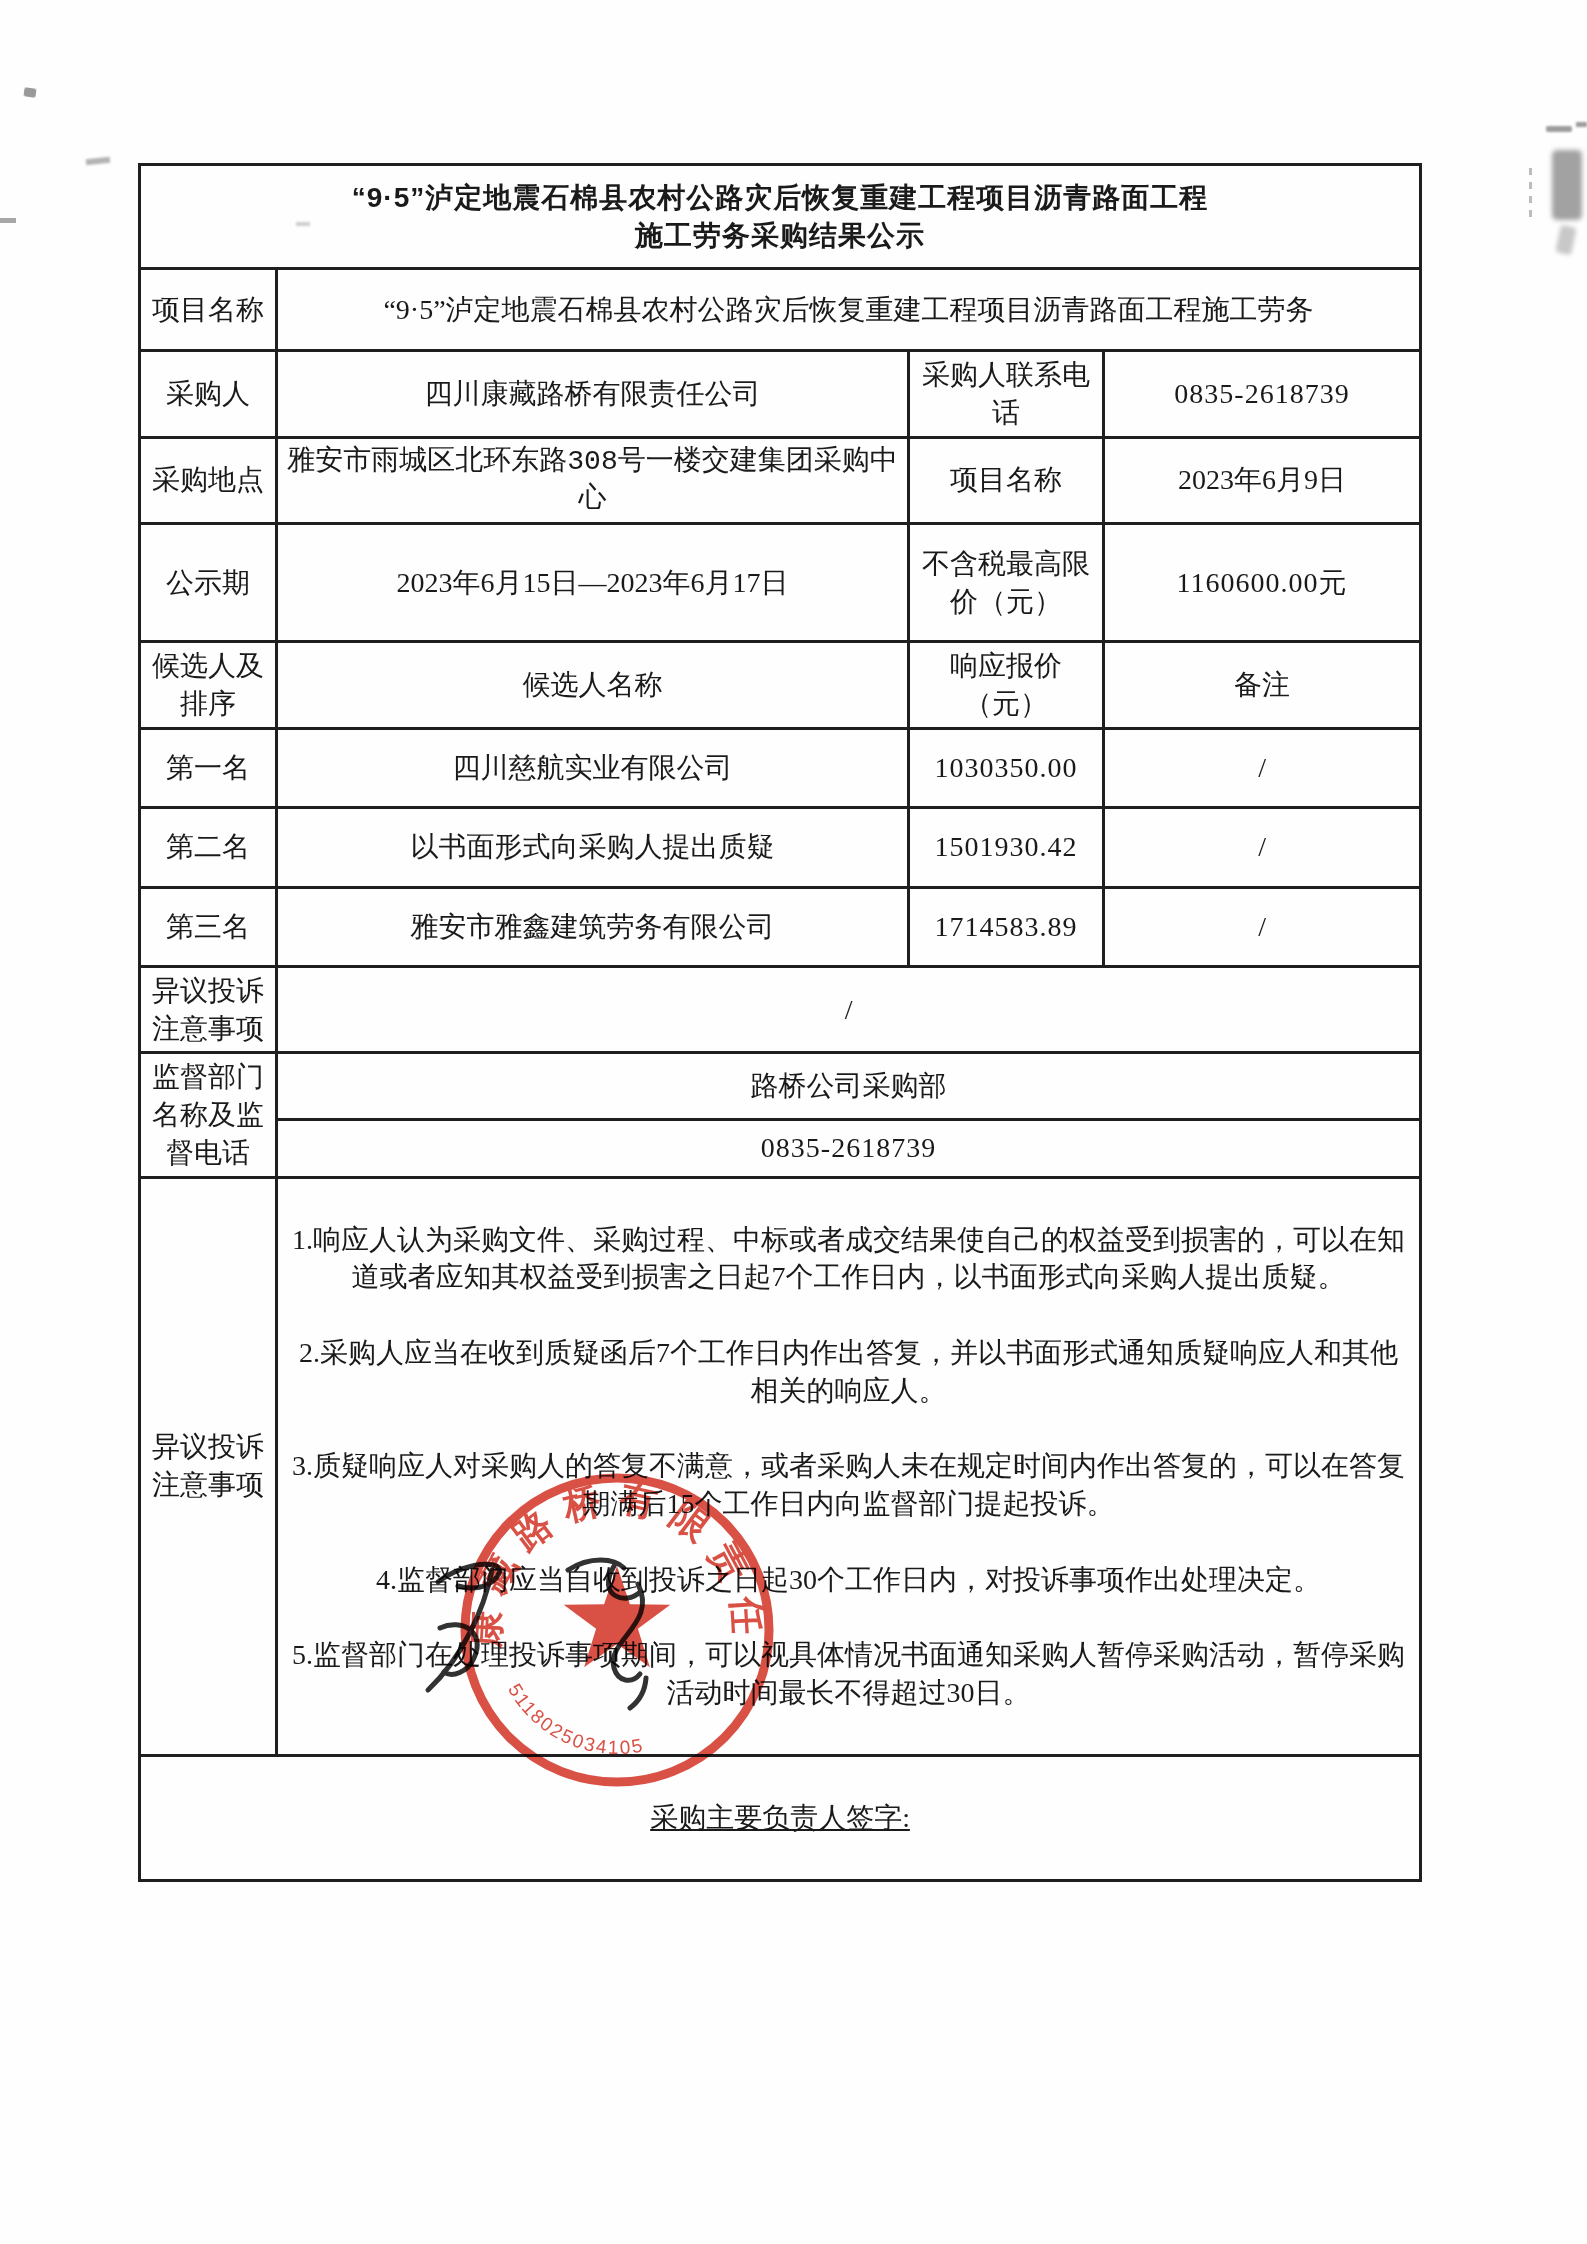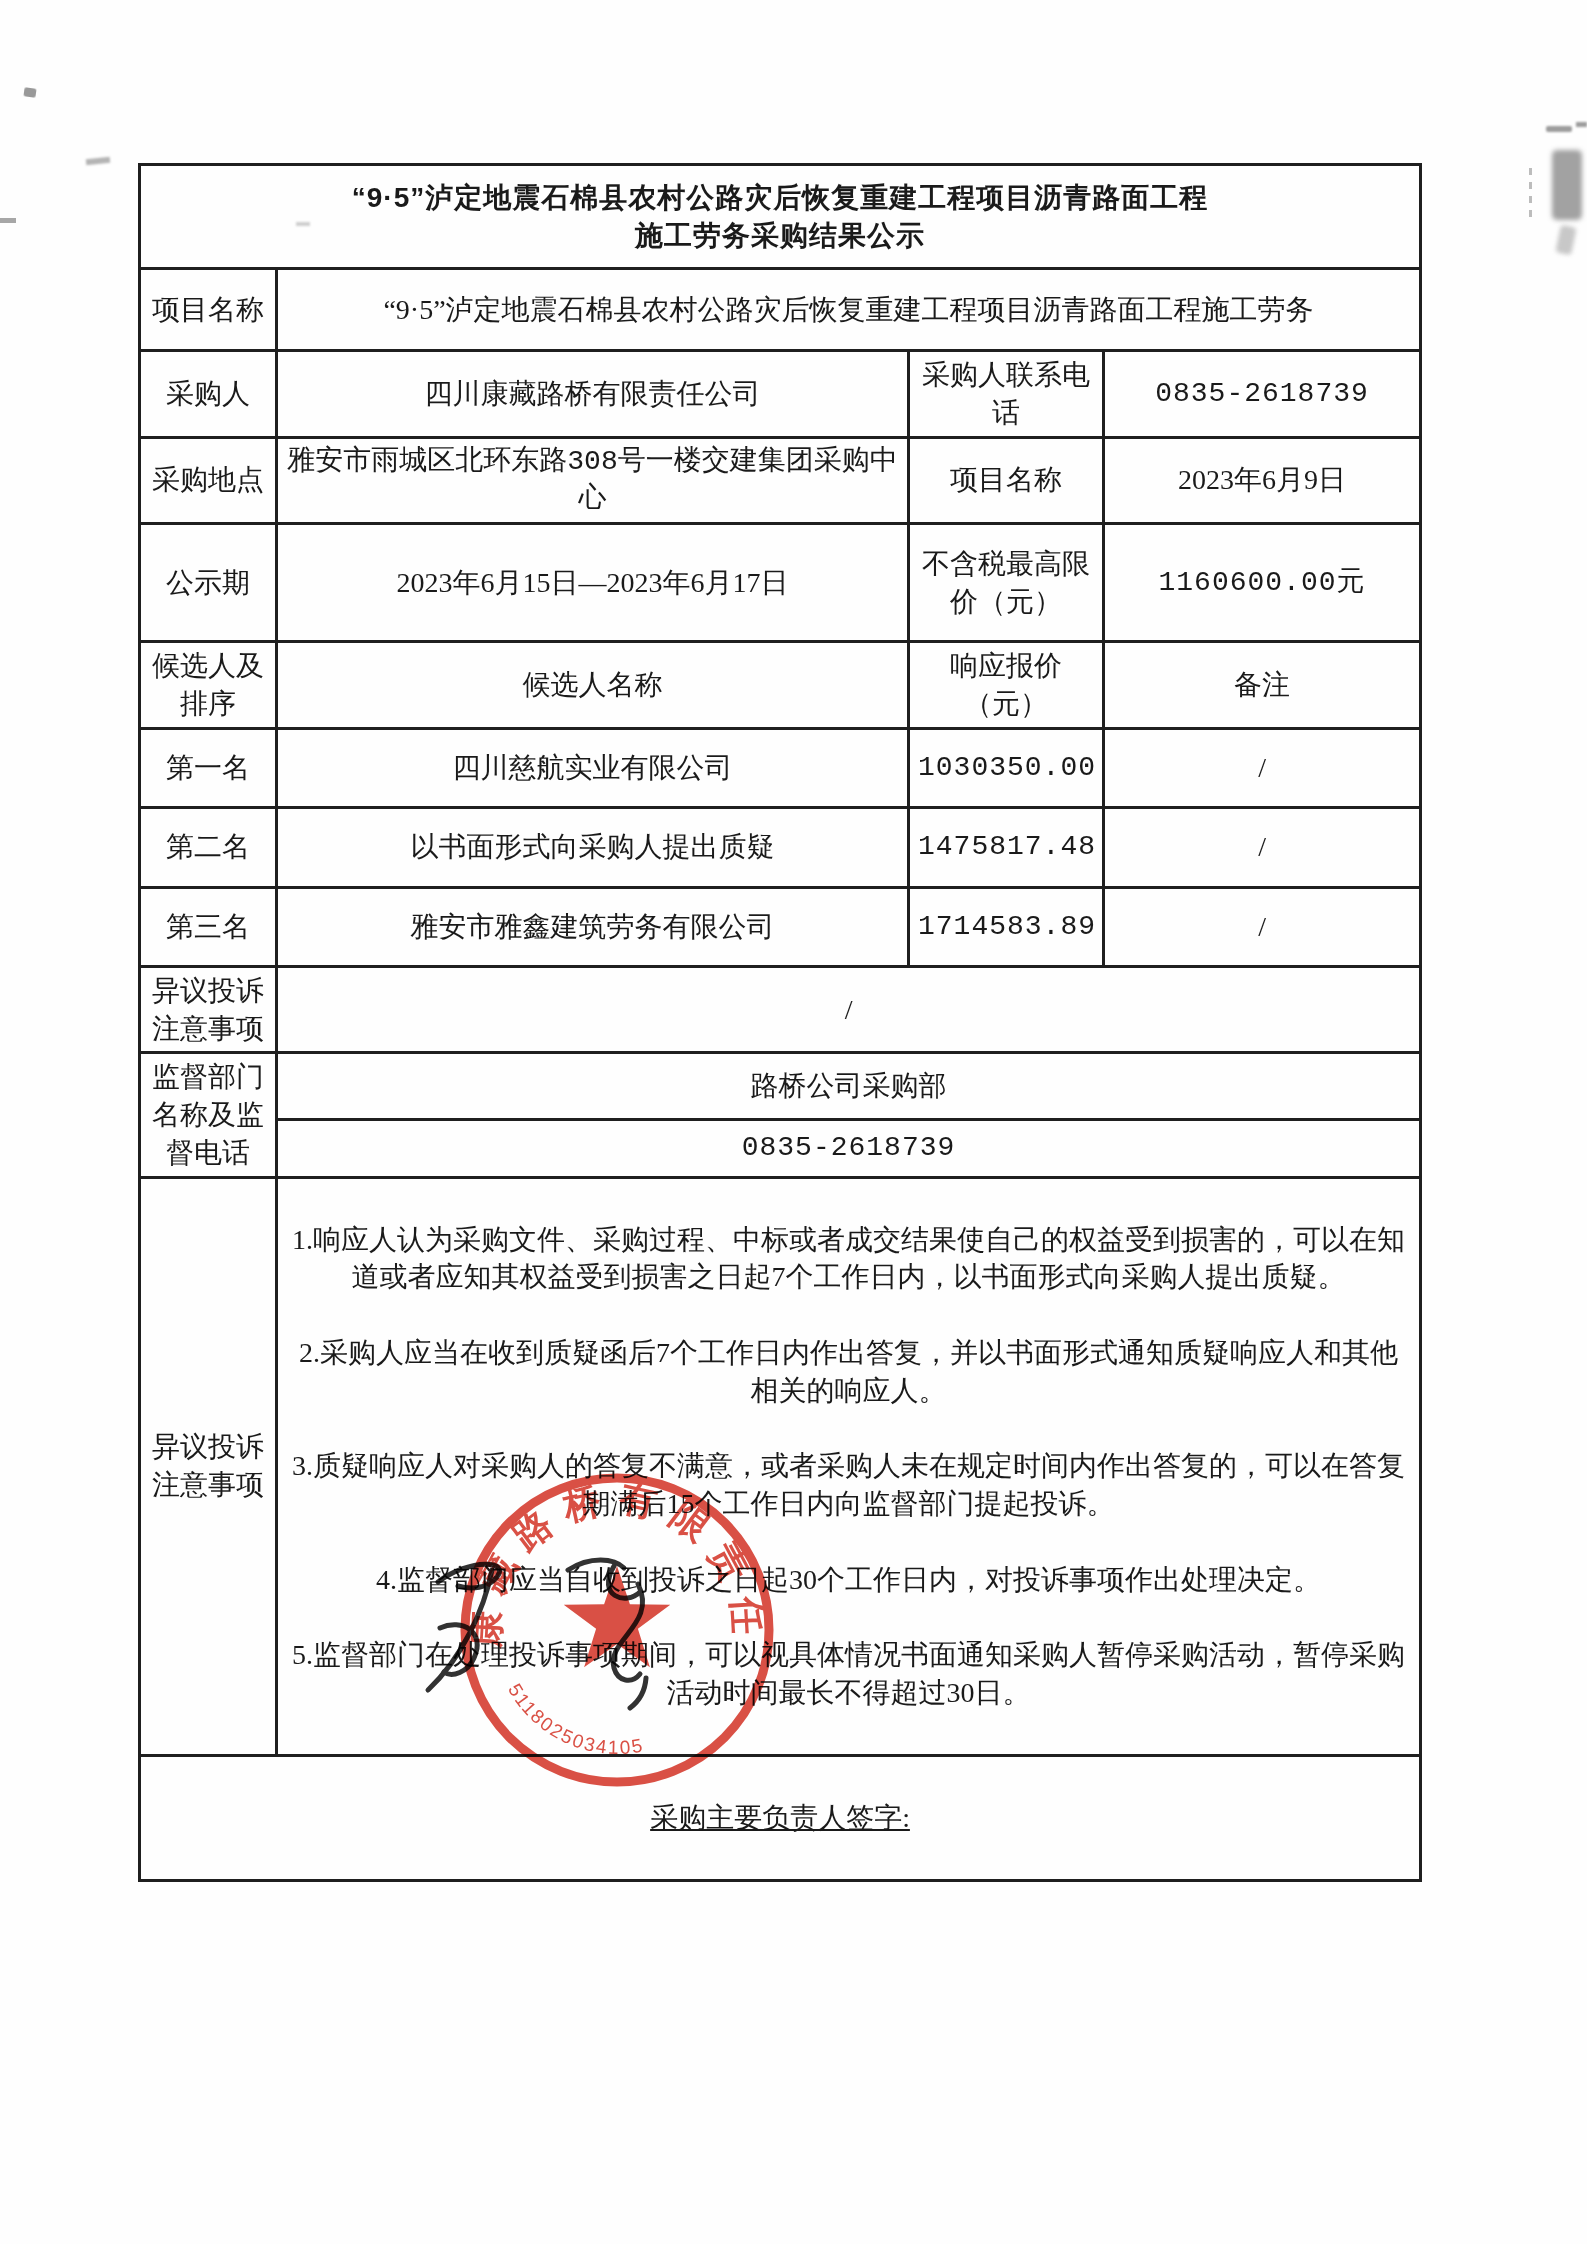--- a/index.html
+++ b/index.html
@@ -11,21 +11,21 @@
   table.doc{position:absolute;left:138px;top:163px;width:1281px;
             border-collapse:collapse;table-layout:fixed;padding-left:48px;}
   table.doc td{border:3px solid #1f1f1f;white-space:pre-line;
                font-size:28px;line-height:1.35;padding:4px 8px;
                text-align:center;vertical-align:middle;overflow:hidden;}
   td.title-cell{font-family:"Liberation Sans","DejaVu Sans",sans-serif;
                 font-weight:700;font-size:38px;line-height:1.32;
                 letter-spacing:1px;padding:6px 10px;}
   td.label{padding:4px 5px;}
   td.left{text-align:left;font-family:Liberation Mono, monospace;}
-  td.num{font-family:Liberation Mono, monospace;letter-spacing:1px;}
+  td.num{font-family:Liberation Serif, serif;letter-spacing:1px;}
   td.objection-text{text-align:left;vertical-align:top;padding:42px 14px 8px 12px;
                     line-height:38px;margin-left:44px;}
   td.signature-cell{text-align:left;padding-left:12px;font-size:29px;text-decoration:underline;}
 
   
   .stamp{position:absolute;left:447px;top:1460px;width:340px;height:340px;
          mix-blend-mode:multiply;opacity:0.88;}
   .stamp text{font-family:"Liberation Sans","DejaVu Sans",sans-serif;}
   .signature{position:absolute;left:400px;top:1540px;width:300px;height:175px;
              mix-blend-mode:multiply;}
@@ -105,21 +105,21 @@
     <tr style="height:79px">
       <td class="label">第一名</td>
       <td>四川慈航实业有限公司</td>
       <td class="num">1030350.00</td>
       <td>/</td>
     </tr>
 
     <tr style="height:80px">
       <td class="label">第二名</td>
       <td>以书面形式向采购人提出质疑</td>
-      <td class="num">1475817.48</td>
+      <td class="num">1501930.42</td>
       <td>/</td>
     </tr>
 
     <tr style="height:79px">
       <td class="label">第三名</td>
       <td>雅安市雅鑫建筑劳务有限公司</td>
       <td class="num">1714583.89</td>
       <td>/</td>
     </tr>
 

